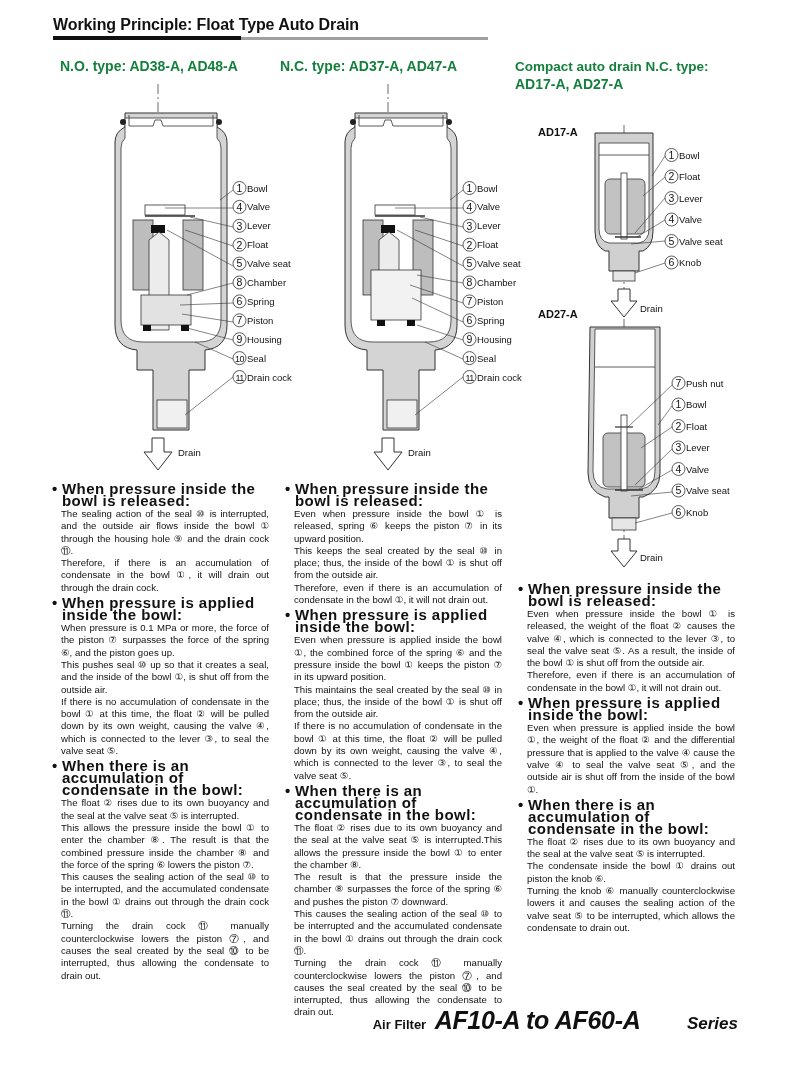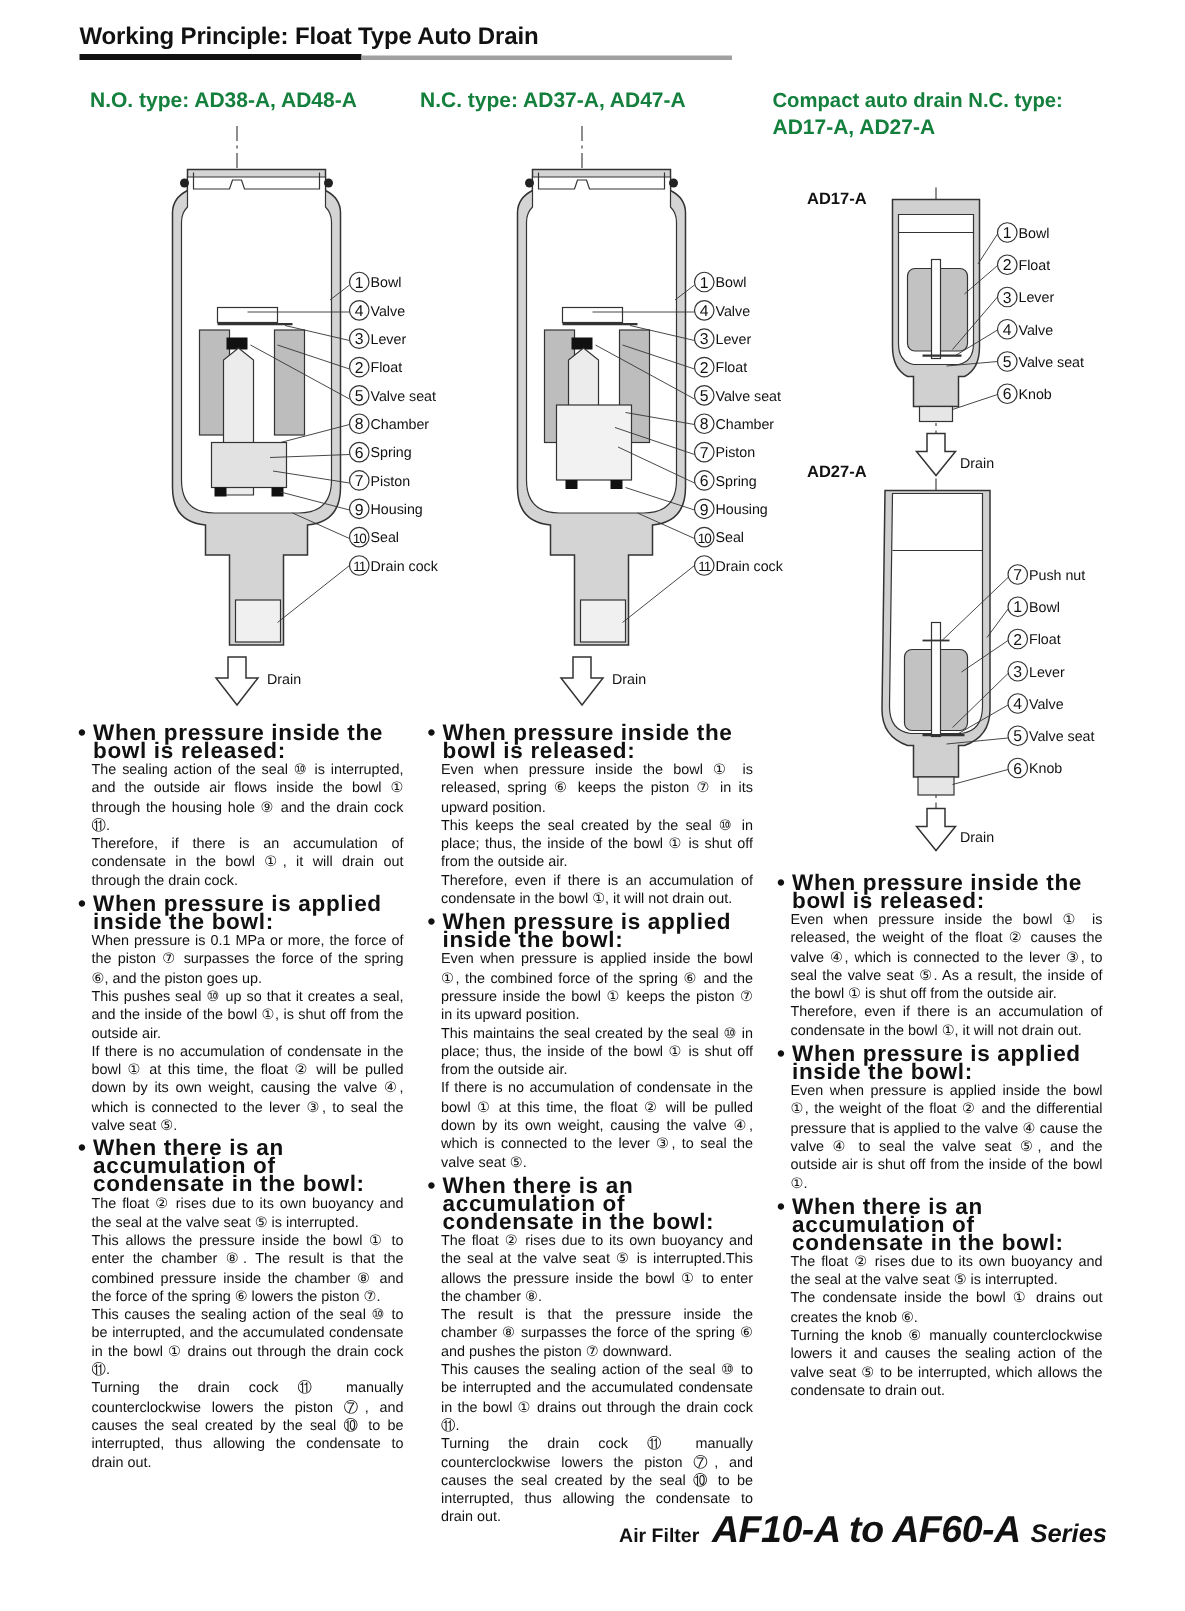--- a/index.html
+++ b/index.html
@@ -34,21 +34,21 @@
   .text-section h3 .bullet { display: inline-block; width: 10px; text-indent: 0; }
   .text-section p {
     font-size: 9.6px; line-height: 12.3px; padding-left: 11px; text-align: justify; color: #111;
   }
 
   .footer-series {
     position: absolute; right: 52px; top: 1006px; white-space: nowrap; color: #111;
   }
   .footer-series .small { font-size: 13px; font-weight: bold; }
   .footer-series .big { font-size: 25px; font-weight: bold; font-style: italic; letter-spacing: -0.3px; margin: 16px 2px 0 4px; }
-  .footer-series .series { font-size: 17px; font-weight: bold; font-style: italic; }
+  .footer-series .series { font-size: 17px; font-weight: bold; font-style: italic; margin-left: 40px; }
 </style>
 </head>
 <body>
 
 <div class="page-title">Working Principle: Float Type Auto Drain</div>
 <div class="title-rule-dark full"></div>
 <div class="title-rule-light full"></div>
 
 <div class="section-heading" style="left:60px; top:58px; width:200px;">N.O. type: AD38-A, AD48-A</div>
 <div class="section-heading" style="left:280px; top:58px; width:200px;">N.C. type: AD37-A, AD47-A</div>
@@ -415,21 +415,21 @@
       <p>Even when pressure inside the bowl ① is released, the weight of the float ② causes the valve ④, which is connected to the lever ③, to seal the valve seat ⑤. As a result, the inside of the bowl ① is shut off from the outside air.</p>
       <p>Therefore, even if there is an accumulation of condensate in the bowl ①, it will not drain out.</p>
     </div>
     <div class="text-section">
       <h3><span class="bullet">•</span><span>When pressure is applied inside the bowl:</span></h3>
       <p>Even when pressure is applied inside the bowl ①, the weight of the float ② and the differential pressure that is applied to the valve ④ cause the valve ④ to seal the valve seat ⑤, and the outside air is shut off from the inside of the bowl ①.</p>
     </div>
     <div class="text-section">
       <h3><span class="bullet">•</span><span>When there is an accumulation of condensate in the bowl:</span></h3>
       <p>The float ② rises due to its own buoyancy and the seal at the valve seat ⑤ is interrupted.</p>
-      <p>The condensate inside the bowl ① drains out creates the knob ⑥.</p>
+      <p>The condensate inside the bowl ① drains out piston the knob ⑥.</p>
       <p>Turning the knob ⑥ manually counterclockwise lowers it and causes the sealing action of the valve seat ⑤ to be interrupted, which allows the condensate to drain out.</p>
     </div>
   </div>
 
 <div class="footer-series">
   <span class="small">Air Filter</span>
   <span class="big">AF10-A to AF60-A</span>
   <span class="series">Series</span>
 </div>
 

